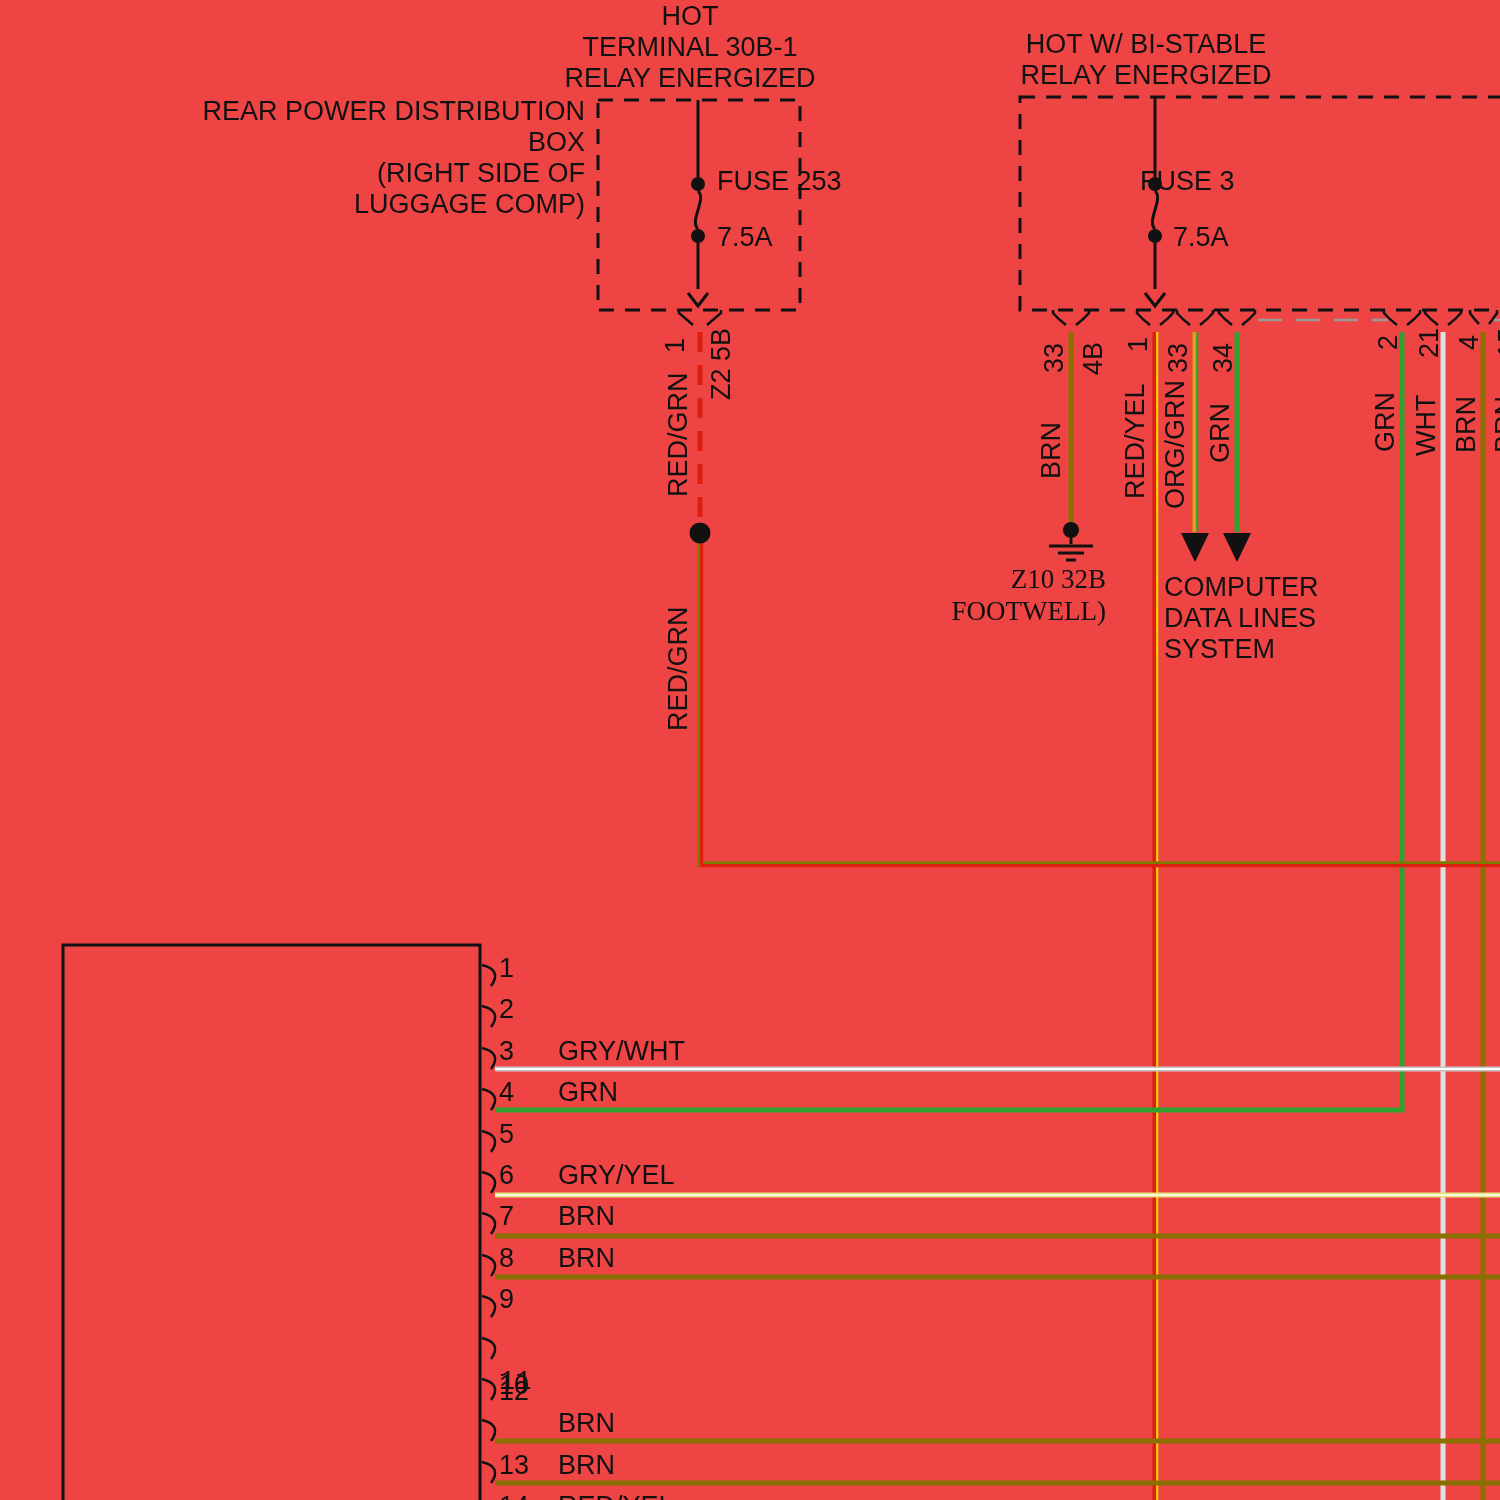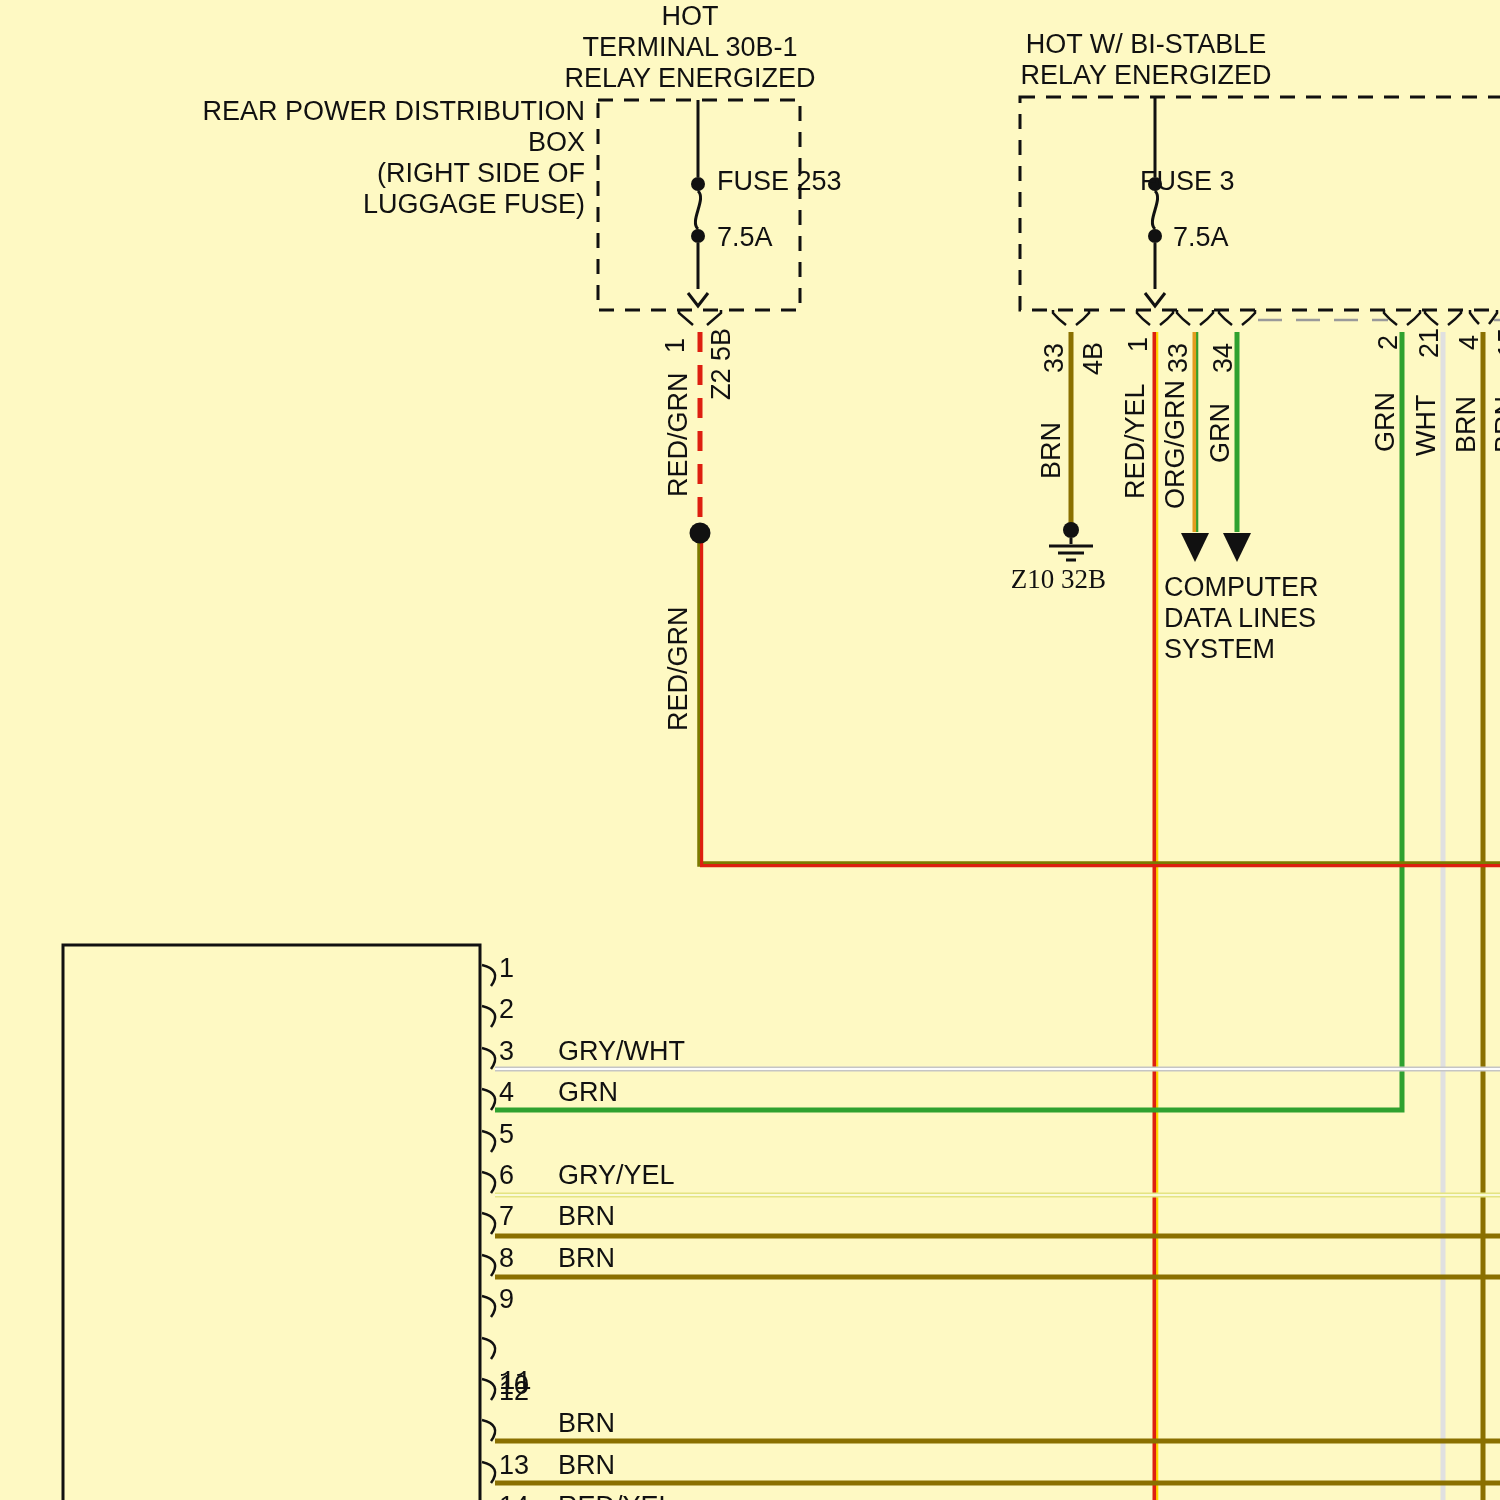--- a/index.html
+++ b/index.html
@@ -1,16 +1,16 @@
 <!DOCTYPE html>
 <html><head>
 <meta charset="utf-8">
 <style>
   html,body{margin:0;padding:0;background:#fff;}
-  #canvas{position:relative;width:1500px;height:1500px;background:#fef9c3;overflow:hidden;
+  #canvas{position:relative;width:1500px;height:1500px;background:#ef4444;overflow:hidden;
           font-family:"Liberation Sans", sans-serif;color:#111;}
   .lbl{position:absolute;font-size:27px;line-height:31px;white-space:nowrap;color:#111;}
   .center{text-align:center;}
   .right{text-align:right;}
   .rot{transform:rotate(-90deg);transform-origin:0 0;}
   svg.layer{position:absolute;left:0;top:0;}
   .pinnum{position:absolute;font-size:27px;line-height:30px;color:#111;}
 </style>
 </head>
 <body>
@@ -123,21 +123,21 @@
   </div>
   <div class="lbl center" style="left:950px;top:29px;width:392px;">
     <div>HOT W/ BI-STABLE</div>
     <div>RELAY ENERGIZED</div>
   </div>
 
   <div class="lbl right" style="left:185px;top:96px;width:400px;">
     <div>REAR POWER DISTRIBUTION</div>
     <div>BOX</div>
     <div>(RIGHT SIDE OF</div>
-    <div>LUGGAGE FUSE)</div>
+    <div>LUGGAGE COMP)</div>
   </div>
 
   <div class="lbl" style="left:717px;top:166px;">FUSE 253</div>
   <div class="lbl" style="left:717px;top:222px;">7.5A</div>
   <div class="lbl" style="left:1140px;top:166px;">FUSE 3</div>
   <div class="lbl" style="left:1173px;top:222px;">7.5A</div>
 
   <div class="lbl rot" style="left:660px;top:353px;">1</div>
   <div class="lbl rot" style="left:706px;top:400px;">Z2 5B</div>
   <div class="lbl rot" style="left:663px;top:497px;">RED/GRN</div>
@@ -160,20 +160,21 @@
   <div class="lbl rot" style="left:1370px;top:452px;">GRN</div>
   <div class="lbl rot" style="left:1414px;top:358px;">21</div>
   <div class="lbl rot" style="left:1411px;top:456px;">WHT</div>
   <div class="lbl rot" style="left:1454px;top:350px;">4</div>
   <div class="lbl rot" style="left:1451px;top:453px;">BRN</div>
   <div class="lbl rot" style="left:1493px;top:358px;">15</div>
   <div class="lbl rot" style="left:1490px;top:453px;">BRN</div>
 
   <div class="lbl right" style="left:806px;top:563px;width:300px;line-height:32px;font-family:Liberation Serif, serif;">
     <div>Z10 32B</div>
+    <div>FOOTWELL)</div>
   </div>
 
   <div class="lbl" style="left:1164px;top:572px;">
     <div>COMPUTER</div>
     <div>DATA LINES</div>
     <div>SYSTEM</div>
   </div>
 
   <div class="pinnum" style="left:499px;top:953px;">1</div>
   <div class="pinnum" style="left:499px;top:994px;">2</div>

